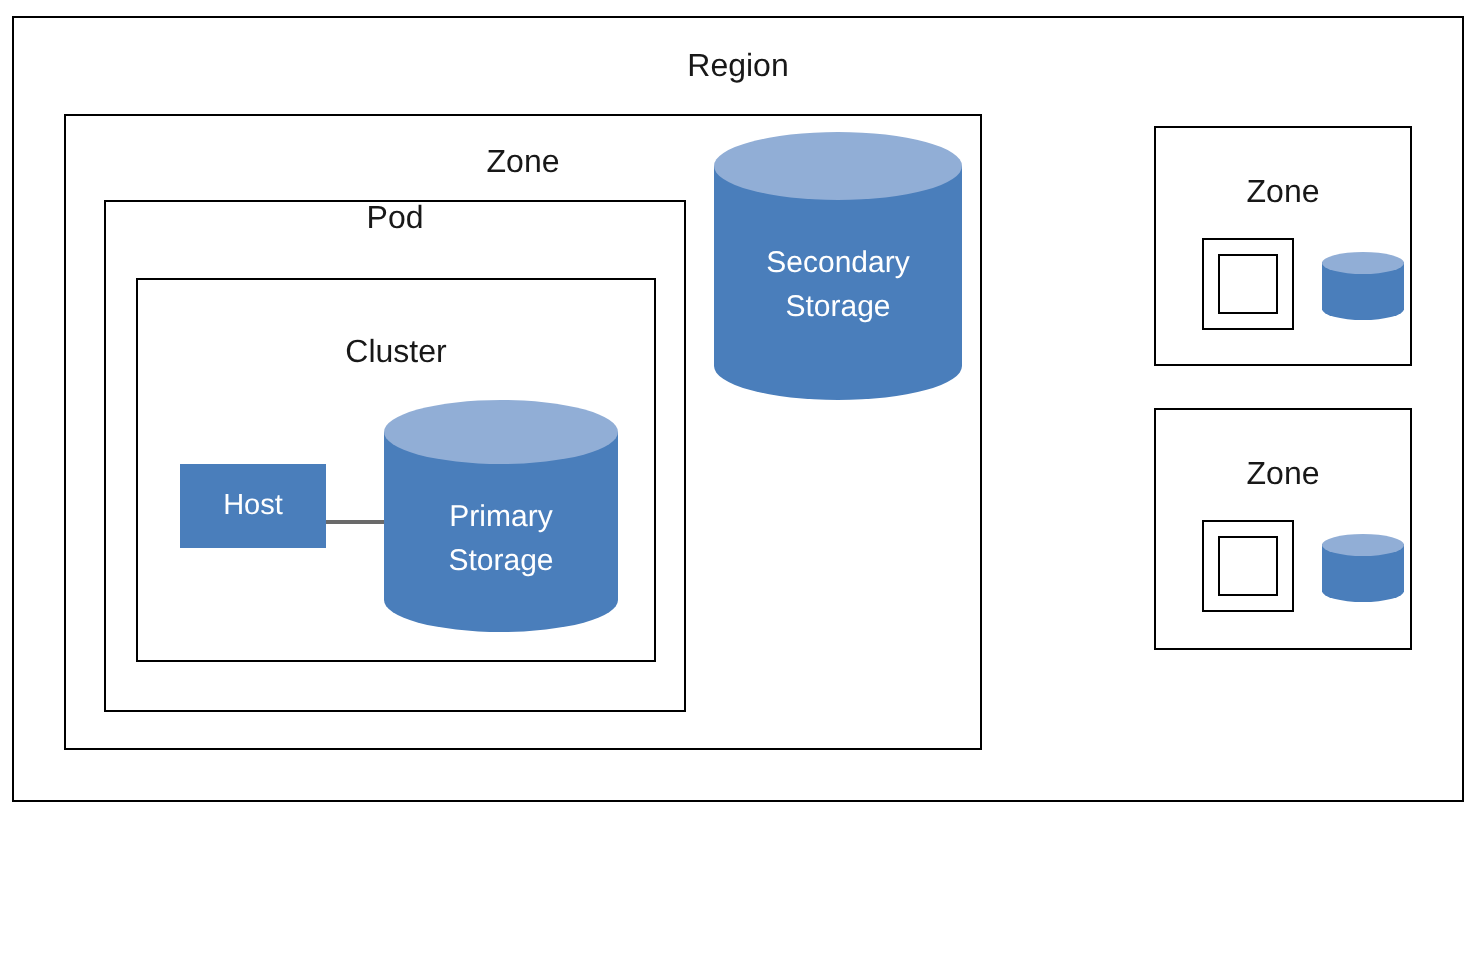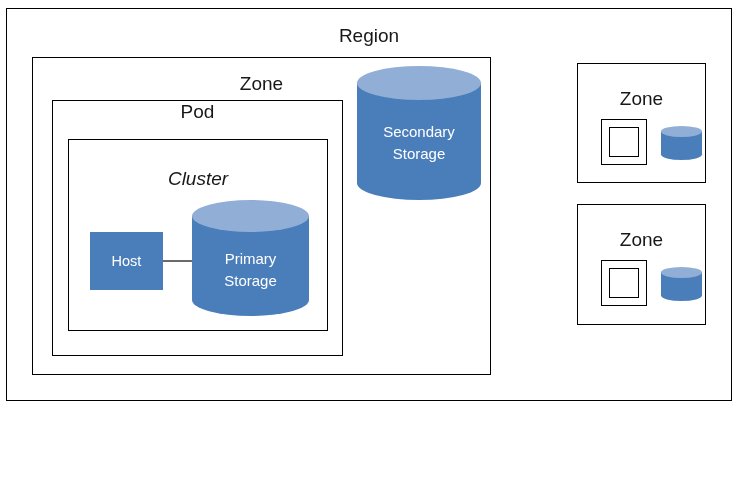--- a/index.html
+++ b/index.html
@@ -29,37 +29,37 @@
     position: absolute;
     border: 1px solid #000000;
     background: transparent;
     box-sizing: border-box;
   }
   .box-label {
     position: absolute;
     left: 0;
     right: 0;
     text-align: center;
-    font-size: 19px;
+    font-size: 16px;
     line-height: 1;
     color: #181818;
     white-space: nowrap;
   }
 
   #region-box   { left: 6px;  top: 8px;   width: 726px; height: 393px; }
   #region-label { top: 17px; }
 
   #zone-main-box   { left: 32px; top: 57px;  width: 459px; height: 318px; }
   #zone-main-label { top: 16px; }
 
   #pod-box   { left: 52px; top: 100px; width: 291px; height: 256px; }
   #pod-label { top: 1px; }
 
   #cluster-box   { left: 68px; top: 139px; width: 260px; height: 192px; }
-  #cluster-label { top: 29px; font-style: italic; }
+  #cluster-label { top: 29px; }
 
   
   .zone-small { left: 577px; width: 129px; }
   #zone-right-1 { top: 63px;  height: 120px; }
   #zone-right-2 { top: 204px; height: 121px; }
   .zone-small-label { top: 25px; }
 
   .pod-mini {
     position: absolute;
     border: 1px solid #000000;
@@ -78,21 +78,21 @@
     right: 7px;
     bottom: 7px;
   }
 
   
   #host-box {
     position: absolute;
     left: 90px;
     top: 232px;
     width: 73px;
-    height: 58px;
+    height: 42px;
     background: #4a7ebb;
     display: flex;
     align-items: center;
     justify-content: center;
     box-sizing: border-box;
   }
   #host-label {
     color: #ffffff;
     font-size: 14.5px;
     line-height: 1.15;

